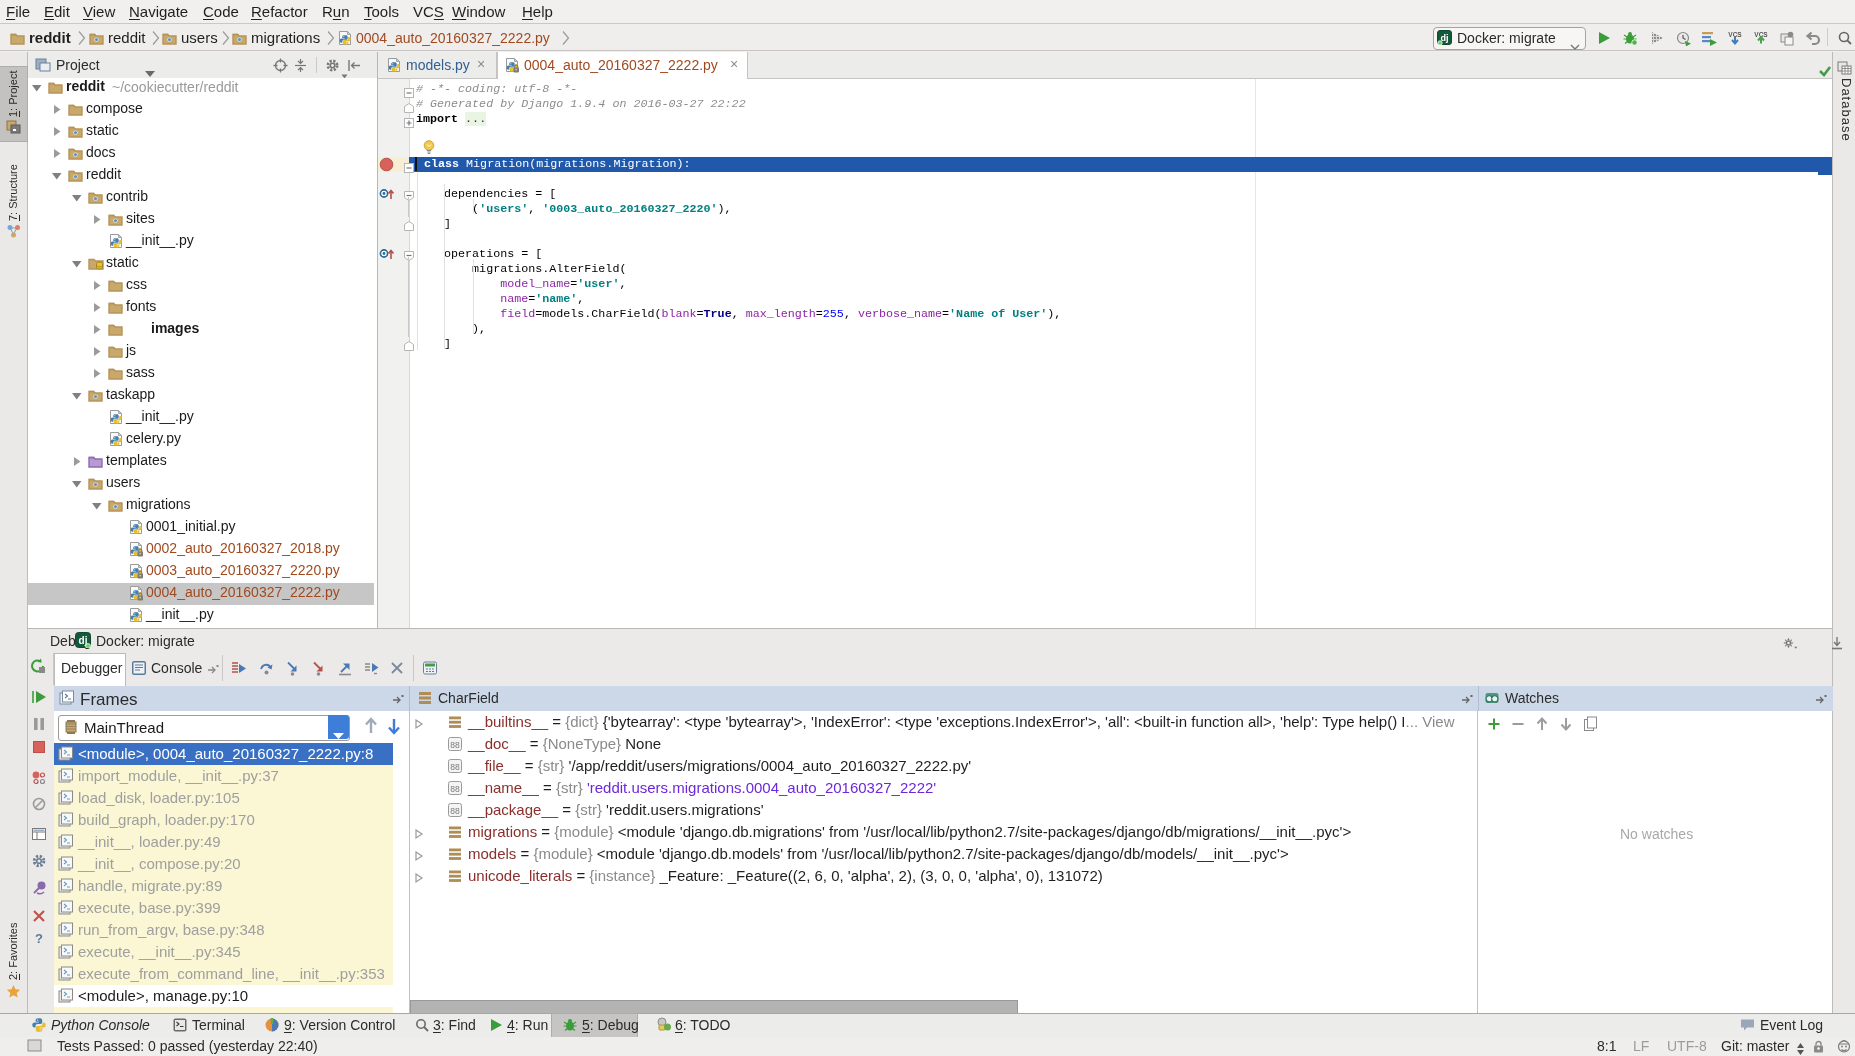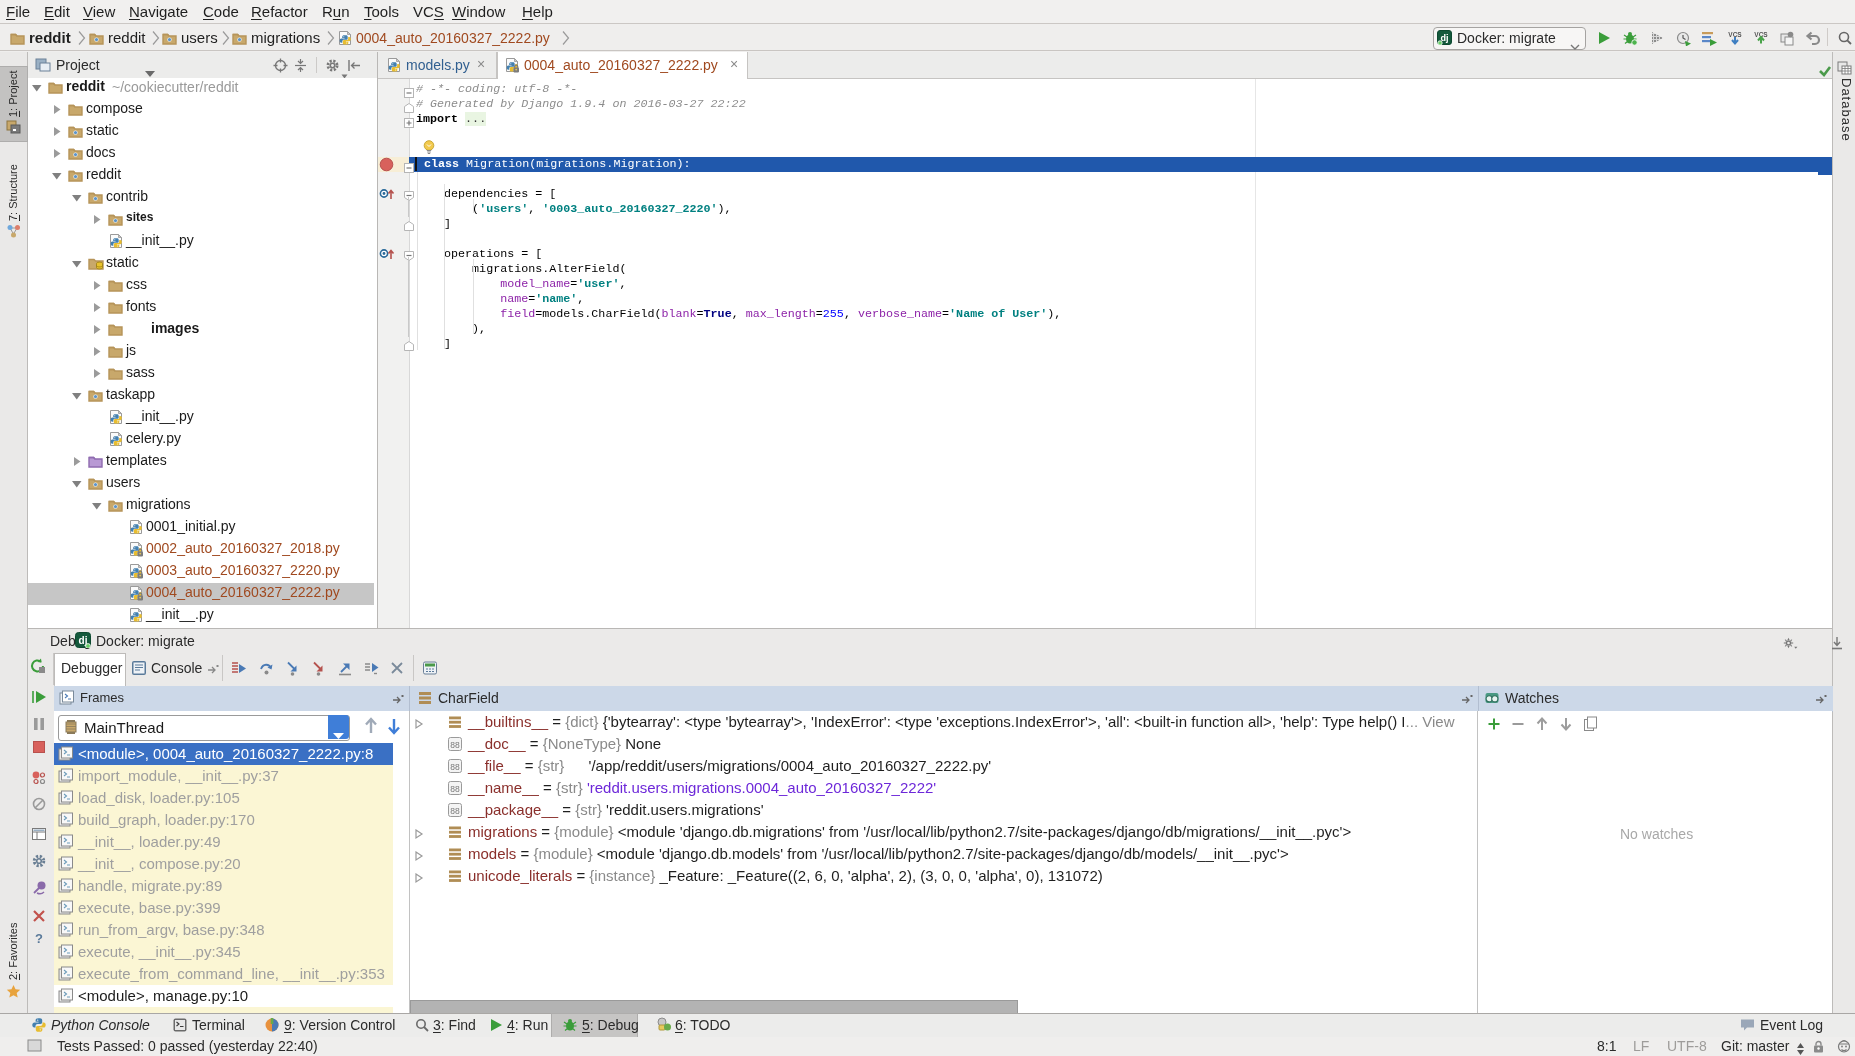--- a/index.html
+++ b/index.html
@@ -269,21 +269,21 @@
 <div class="tx" style="left:106px;top:188px;font-size:14px;font-weight:normal;color:#1a1a1a;">contrib</div>
 <div class="abs" style="left:89px;top:212px;"><svg width="15" height="15" viewBox="0 0 15 15">
       <path d="M5 3 L11.5 7.5 L5 12 z" fill="#9b9b9b"></path>
     </svg></div>
 <div class="icon" style="left:108px;top:211px;"><svg width="16" height="16" viewBox="0 0 16 16">
       <path d="M1 4.5 h4.6 l1.4 1.5 H14 v8 H1 z" fill="#c8a86b" stroke="#b69459" stroke-width="1.4"></path>
       <path d="M1 4.5 h4.6 l1.4 1.5" fill="none" stroke="#b69459" stroke-width="1.4"></path>
       <circle cx="7.5" cy="9.6" r="2.2" fill="#eff4f8"></circle>
       <circle cx="7.5" cy="9.6" r="1.6" fill="#5d94c8"></circle>
     </svg></div>
-<div class="tx" style="left:126px;top:210px;font-size:12px;font-weight:bold;color:#1a1a1a;">sites</div>
+<div class="tx" style="left:126px;top:210px;font-size:14px;font-weight:normal;color:#1a1a1a;">sites</div>
 <div class="icon" style="left:108px;top:233px;"><svg width="16" height="16" viewBox="0 0 16 16">
       <path d="M2.5 1.5 h8 l3 3 v10 h-11 z" fill="#fbfbfb" stroke="#9a9a9a" stroke-width="1"></path>
       <path d="M10.5 1.5 l3 3 h-3 z" fill="#c9c9c9" stroke="#9a9a9a" stroke-width="0.8"></path>
       <path d="M7.4 5.2 c-1.6 0 -2.2 .7 -2.2 1.7 v1.2 h2.4 v.5 H4.3 c-1 0 -1.6 .8 -1.6 2.1 0 1.2 .5 2 1.6 2 h1 v-1.3 c0 -.9 .8 -1.6 1.7 -1.6 h2.3 c.8 0 1.4 -.6 1.4 -1.4 V6.9 c0 -1 -.7 -1.7 -1.7 -1.7 z m-.6 1 a.5 .5 0 1 1 0 1.1 .5 .5 0 0 1 0 -1.1 z" fill="#4380b0"></path>
       <path d="M9.1 14.6 c1.6 0 2.2 -.7 2.2 -1.7 v-1.2 H8.9 v-.5 h3.3 c1 0 1.6 -.8 1.6 -2.1 0 -1.2 -.5 -2 -1.6 -2 h-1 v1.3 c0 .9 -.8 1.6 -1.7 1.6 H7.2 c-.8 0 -1.4 .6 -1.4 1.4 v1.5 c0 1 .7 1.7 1.7 1.7 z m.6 -1 a.5 .5 0 1 1 0 -1.1 .5 .5 0 0 1 0 1.1 z" fill="#e8bd30"></path>
     </svg></div>
 <div class="tx" style="left:126px;top:232px;font-size:14px;font-weight:normal;color:#1a1a1a;">__init__.py</div>
 <div class="abs" style="left:69px;top:256px;"><svg width="15" height="15" viewBox="0 0 15 15">
       <path d="M3 5 H12.5 L7.75 11.5 z" fill="#808080"></path>
     </svg></div>
@@ -653,21 +653,21 @@
       <text x="8" y="13" font-size="13" font-weight="bold" fill="#5a7a9a" text-anchor="middle" font-family="Liberation Sans">?</text>
     </svg></div>
 <div class="abs" style="left:54px;top:686px;width:355px;height:25px;background:#ccd8e8;border-bottom:1px solid #b2bed0;"></div>
 <div class="abs" style="left:409px;top:686px;width:1069px;height:25px;background:#ccd8e8;border-bottom:1px solid #b2bed0;border-left:1px solid #b2bed0;"></div>
 <div class="abs" style="left:1478px;top:686px;width:354px;height:25px;background:#ccd8e8;border-bottom:1px solid #b2bed0;border-left:1px solid #b2bed0;"></div>
 <div class="abs" style="left:59px;top:690px;"><svg width="16" height="16" viewBox="0 0 16 16">
       <rect x="1" y="3" width="11" height="11" fill="#eef2f6" stroke="#7a8a9a"></rect>
       <rect x="3.5" y="1" width="11" height="11" fill="#fff" stroke="#7a8a9a"></rect>
       <path d="M6 4 l2.5 2 -2.5 2 M9 9 h3" stroke="#4a7ab5" stroke-width="1.1" fill="none"></path>
     </svg></div>
-<div class="tx" style="left:80px;top:690px;font-size:13px;color:#2b2b2b;">Frames</div>
+<div class="tx" style="left:80px;top:690px;font-size:17px;color:#2b2b2b;">Frames</div>
 <div class="abs" style="left:392px;top:692px;"><svg width="12" height="12" viewBox="0 0 12 12">
       <path d="M1 6 h7 M5 3 l3 3 -3 3" stroke="#666" stroke-width="1.3" fill="none"></path>
       <rect x="9.5" y="1" width="2" height="2" fill="#666"></rect>
     </svg></div>
 <div class="abs" style="left:417px;top:690px;"><svg width="16" height="16" viewBox="0 0 16 16">
       <rect x="2" y="2" width="12" height="3" fill="#b08d55"></rect>
       <rect x="2" y="6.5" width="12" height="3" fill="#b08d55"></rect>
       <rect x="2" y="11" width="12" height="3" fill="#b08d55"></rect>
     </svg></div>
 <div class="tx" style="left:438px;top:690px;font-size:14px;color:#2b2b2b;">CharField</div>
@@ -803,21 +803,21 @@
 <div class="tx" style="left:468px;top:713px;font-size:15px;"><span style="color:#8a2f2b;">__builtins__</span><span style="color:#1f1f1f;"> = </span><span style="color:#8a8a8a;">{dict} </span><span style="color:#1f1f1f;">{'bytearray': &lt;type 'bytearray'&gt;, 'IndexError': &lt;type 'exceptions.IndexError'&gt;, 'all': &lt;built-in function all&gt;, 'help': Type help() I</span><span style="color:#8a8a8a;">... </span><span style="color:#8a8a8a;">View</span></div>
 <div class="abs" style="left:447px;top:736px;width:16px;height:16px;"><svg width="16" height="16" viewBox="0 0 16 16">
       <rect x="1.5" y="1.5" width="13" height="13" rx="2" fill="#f4f4f4" stroke="#9a9a9a"></rect>
       <text x="8" y="11.5" font-size="8.5" fill="#7a7a7a" text-anchor="middle" font-family="Liberation Sans">88</text>
     </svg></div>
 <div class="tx" style="left:468px;top:735px;font-size:15px;"><span style="color:#8a2f2b;">__doc__</span><span style="color:#1f1f1f;"> = </span><span style="color:#8a8a8a;">{NoneType} </span><span style="color:#1f1f1f;">None</span></div>
 <div class="abs" style="left:447px;top:758px;width:16px;height:16px;"><svg width="16" height="16" viewBox="0 0 16 16">
       <rect x="1.5" y="1.5" width="13" height="13" rx="2" fill="#f4f4f4" stroke="#9a9a9a"></rect>
       <text x="8" y="11.5" font-size="8.5" fill="#7a7a7a" text-anchor="middle" font-family="Liberation Sans">88</text>
     </svg></div>
-<div class="tx" style="left:468px;top:757px;font-size:15px;"><span style="color:#8a2f2b;">__file__</span><span style="color:#1f1f1f;"> = </span><span style="color:#8a8a8a;">{str} </span><span style="color:#1f1f1f;margin-left:20px;">'/app/reddit/users/migrations/0004_auto_20160327_2222.py'</span></div>
+<div class="tx" style="left:468px;top:757px;font-size:15px;"><span style="color:#8a2f2b;">__file__</span><span style="color:#1f1f1f;"> = </span><span style="color:#8a8a8a;">{str} </span><span style="color:#1f1f1f;">'/app/reddit/users/migrations/0004_auto_20160327_2222.py'</span></div>
 <div class="abs" style="left:447px;top:780px;width:16px;height:16px;"><svg width="16" height="16" viewBox="0 0 16 16">
       <rect x="1.5" y="1.5" width="13" height="13" rx="2" fill="#f4f4f4" stroke="#9a9a9a"></rect>
       <text x="8" y="11.5" font-size="8.5" fill="#7a7a7a" text-anchor="middle" font-family="Liberation Sans">88</text>
     </svg></div>
 <div class="tx" style="left:468px;top:779px;font-size:15px;"><span style="color:#8a2f2b;">__name__</span><span style="color:#1f1f1f;"> = </span><span style="color:#8a8a8a;">{str} </span><span style="color:#6d28d9;">'reddit.users.migrations.0004_auto_20160327_2222'</span></div>
 <div class="abs" style="left:447px;top:802px;width:16px;height:16px;"><svg width="16" height="16" viewBox="0 0 16 16">
       <rect x="1.5" y="1.5" width="13" height="13" rx="2" fill="#f4f4f4" stroke="#9a9a9a"></rect>
       <text x="8" y="11.5" font-size="8.5" fill="#7a7a7a" text-anchor="middle" font-family="Liberation Sans">88</text>
     </svg></div>
 <div class="tx" style="left:468px;top:801px;font-size:15px;"><span style="color:#8a2f2b;">__package__</span><span style="color:#1f1f1f;"> = </span><span style="color:#8a8a8a;">{str} </span><span style="color:#1f1f1f;">'reddit.users.migrations'</span></div>

